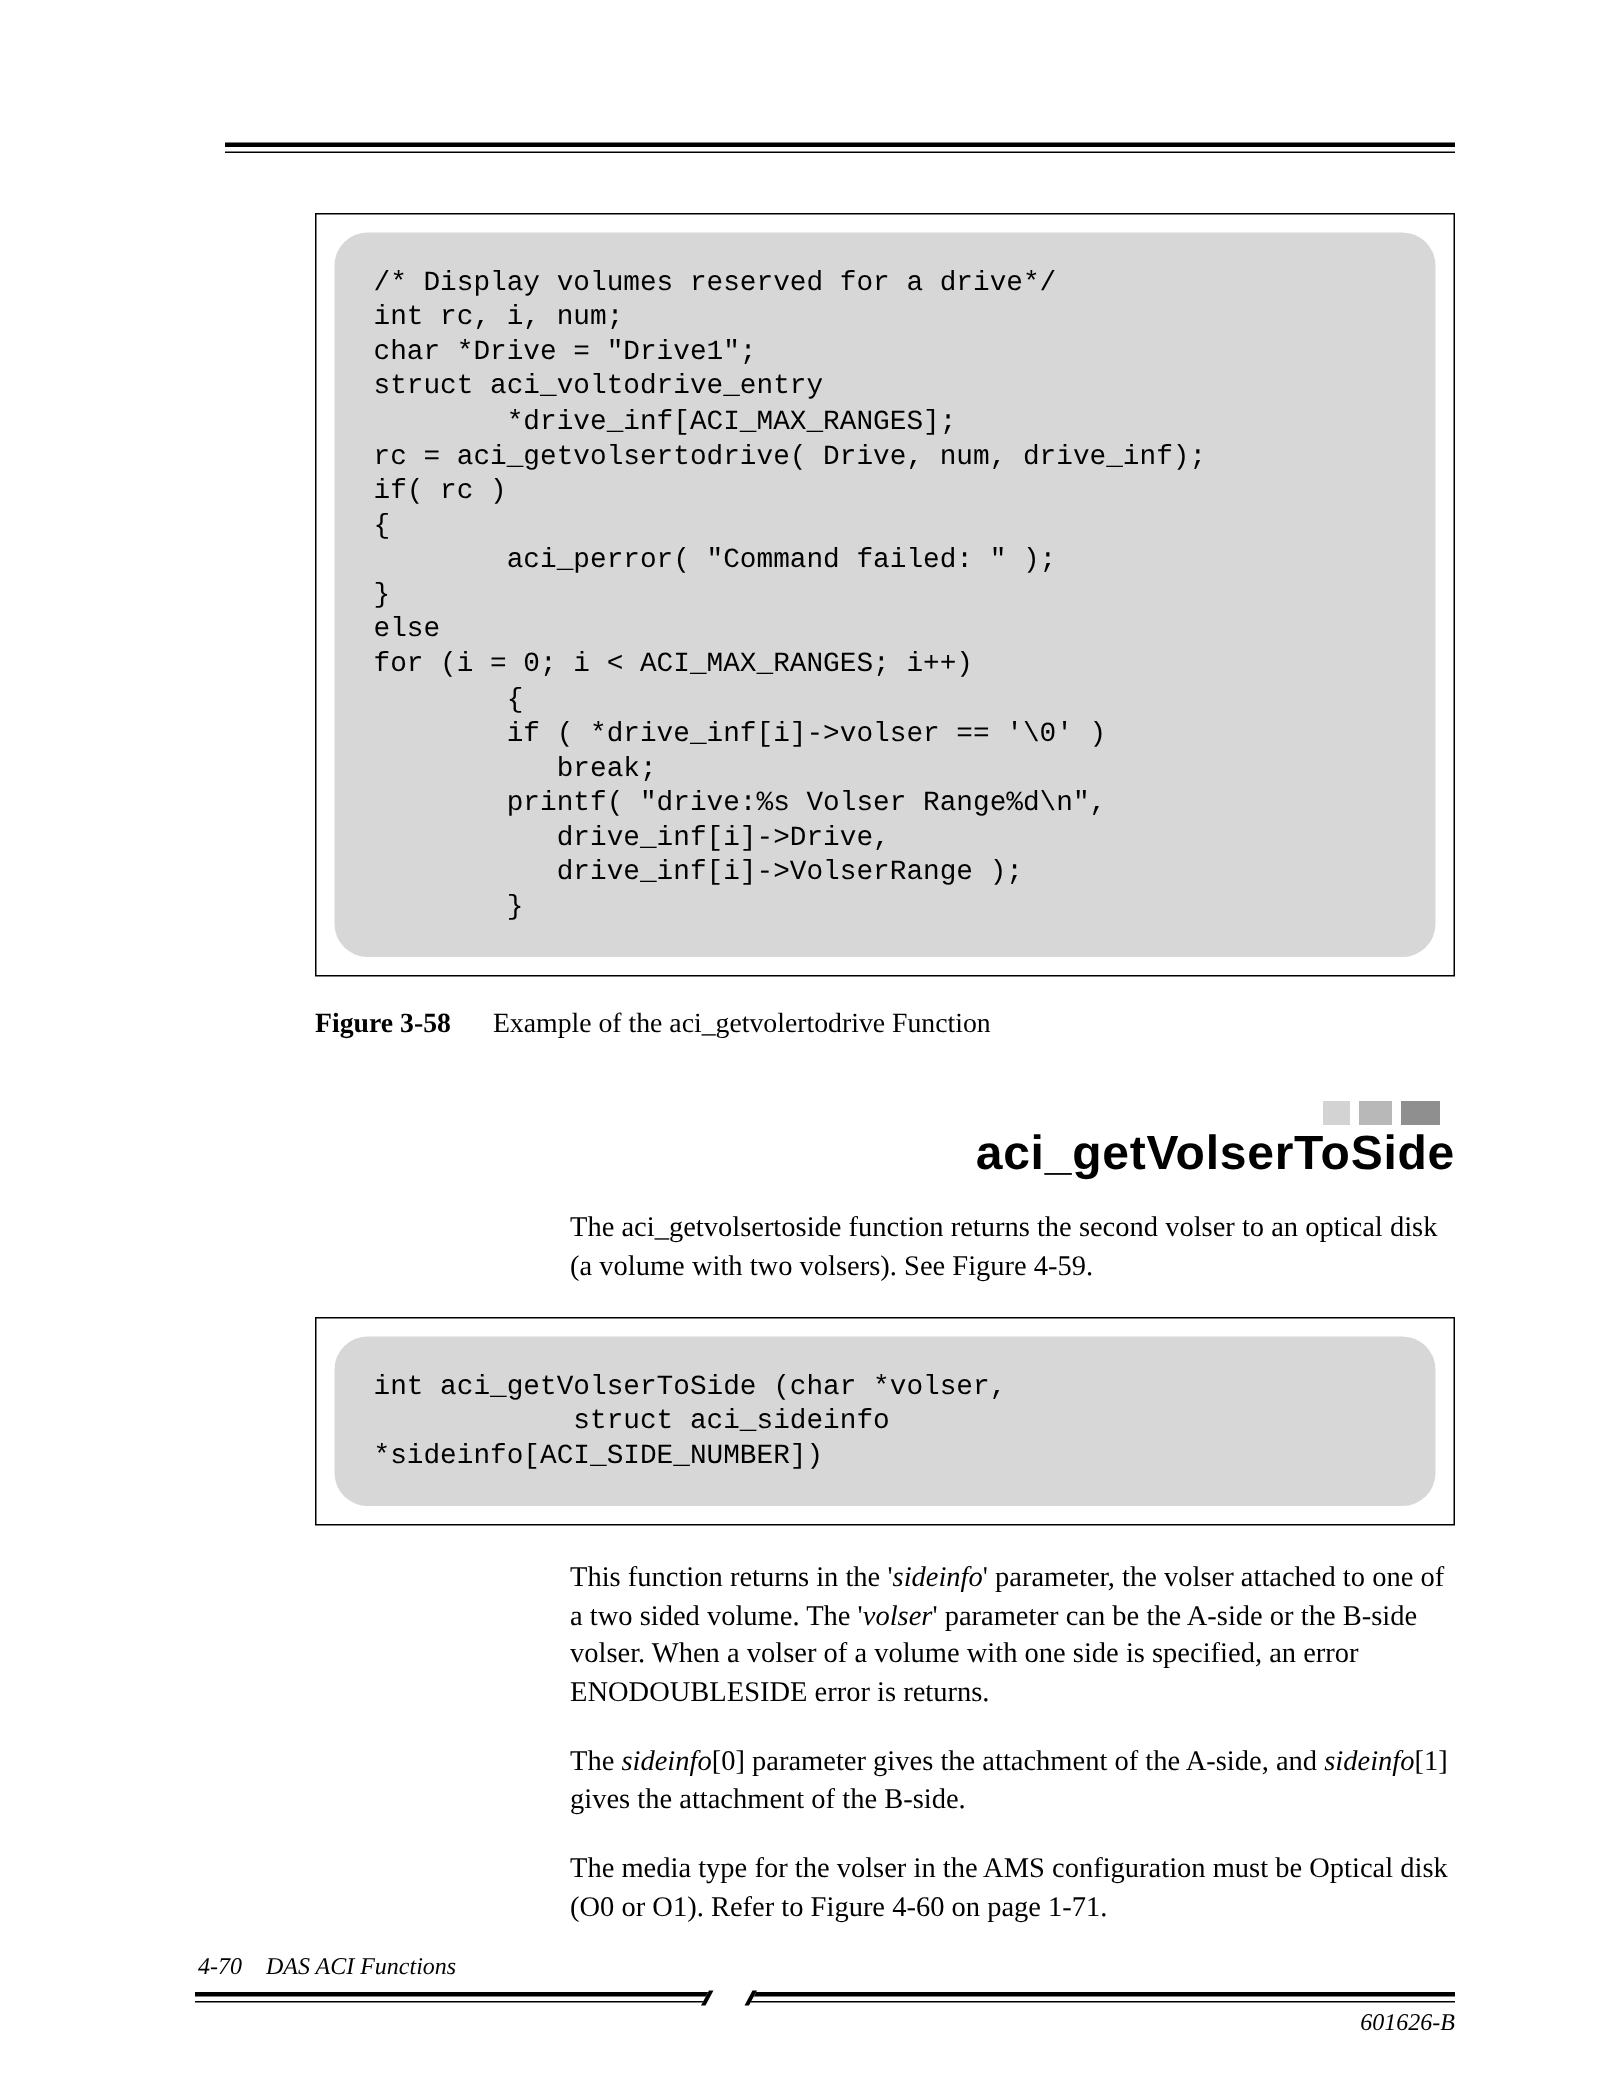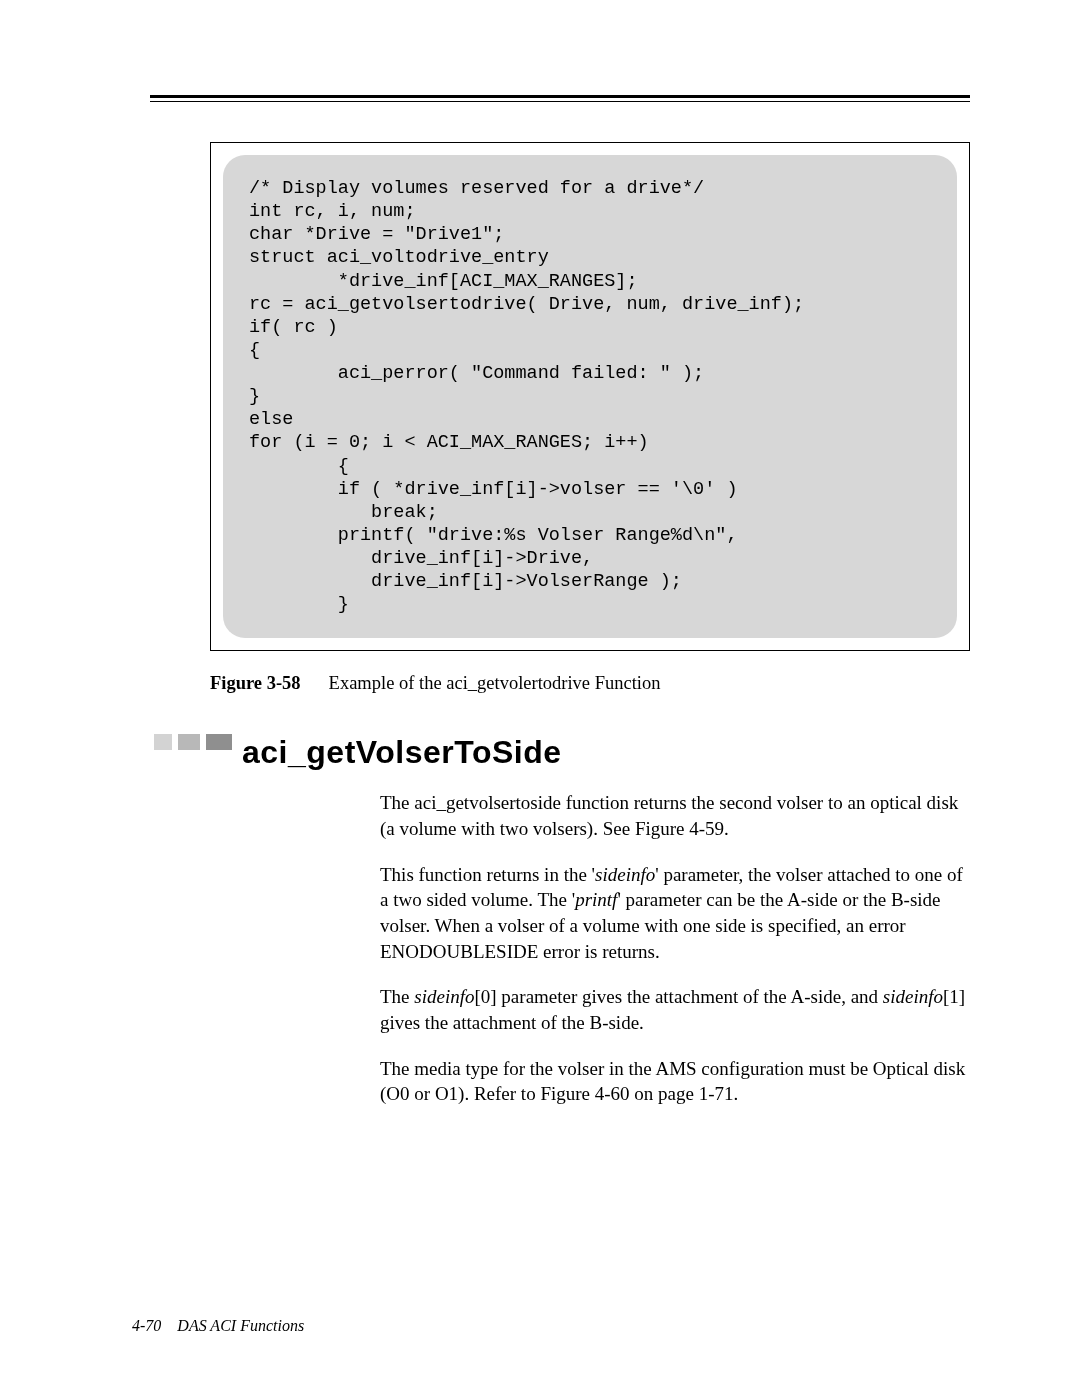--- a/index.html
+++ b/index.html
@@ -47,23 +47,24 @@
     font-size: 18.5px;
     margin-bottom: 40px;
   }
   .caption strong {
     font-family: "Palatino Linotype", "Book Antiqua", Palatino, Georgia, serif;
     font-weight: bold;
     margin-right: 28px;
   }
   .section-heading-row {
     display: flex;
-    align-items: flex-start;
+    align-items: flex-end;
     margin-bottom: 14px;
-    margin-left: 4px;
+    margin-left: 18px;
+    flex-direction: column;
   }
   .heading-dashes {
     display: inline-flex;
     gap: 6px;
     margin-right: 10px;
   }
   .heading-dashes span {
     display: inline-block;
     height: 16px;
   }
@@ -173,34 +174,45 @@
         <span class="dash-b"></span>
         <span class="dash-c"></span>
     </span>
     <h2 class="section-title">aci_getVolserToSide</h2>
   </div>
 
   <p class="body-text">
     <span>The aci_getvolsertoside function returns the second volser to an optical disk (a volume with two volsers). See </span><span>Figure 4-59</span><span>.</span>
   </p>
 
-
-
-  <p class="body-text">
-    <span>This function returns in the '</span><em class="kw">sideinfo</em><span>' parameter, the volser attached to one of a two sided volume. The '</span><em class="kw">printf</em><span>' parameter can be the A-side or the B-side volser. When a volser of a volume with one side is specified, an error ENODOUBLESIDE error is returns.</span>
+  <div class="code-frame">
+    <div class="code-block">int aci_getVolserToSide (char *volser,
+            struct aci_sideinfo
+*sideinfo[ACI_SIDE_NUMBER])</div>
+  </div>
+
+
+  <p class="body-text">
+    <span>This function returns in the '</span><em class="kw">sideinfo</em><span>' parameter, the volser attached to one of a two sided volume. The '</span><em class="kw">volser</em><span>' parameter can be the A-side or the B-side volser. When a volser of a volume with one side is specified, an error ENODOUBLESIDE error is returns.</span>
   </p>
 
   <p class="body-text">
     <span>The </span><em class="kw">sideinfo</em><span>[0] parameter gives the attachment of the A-side, and </span><em class="kw">sideinfo</em><span>[1] gives the attachment of the B-side.</span>
   </p>
 
   <p class="body-text">
     <span>The media type for the volser in the AMS configuration must be Optical disk (O0 or O1). Refer to </span><span>Figure 4-60 on page 1-71</span><span>.</span>
   </p>
 
   <div class="footer">
     <div class="footer-top">
       <span>4-70</span>&nbsp;&nbsp;&nbsp;
       <span>DAS ACI Functions</span>
     </div>
+    <div class="footer-lines">
+      <div class="footer-line-thick"></div>
+      <div class="footer-line-thin"></div>
+      <div class="footer-notch"></div>
+      <div class="footer-docid">601626-B</div>
+    </div>
   </div>
 
 </div>
 
 </body></html>

